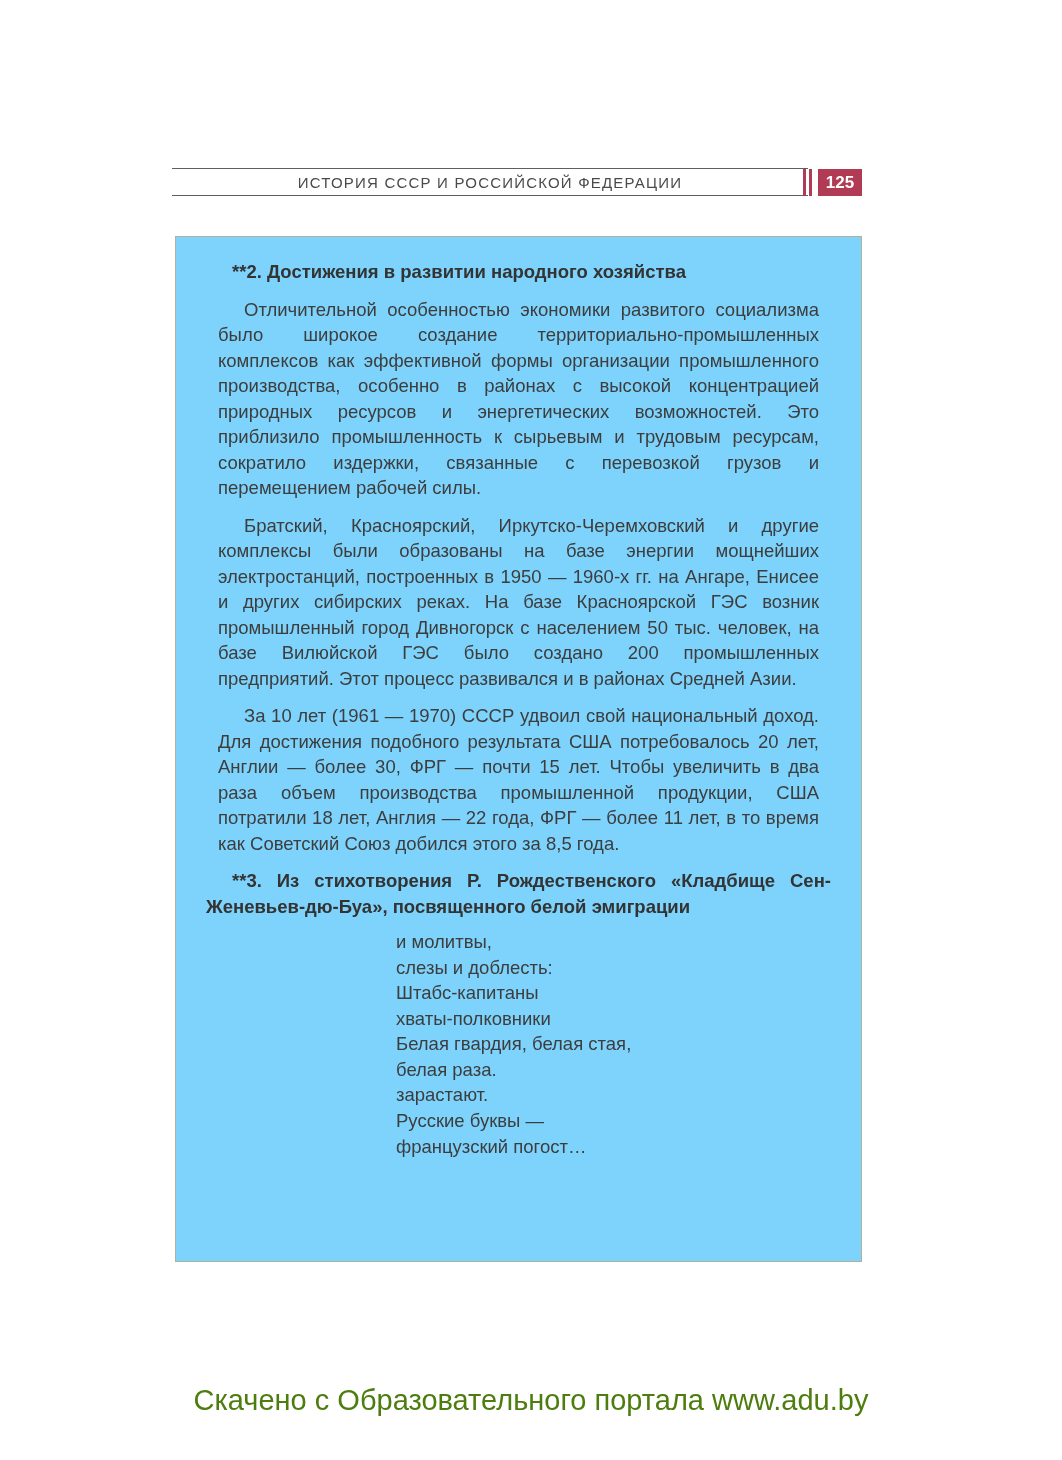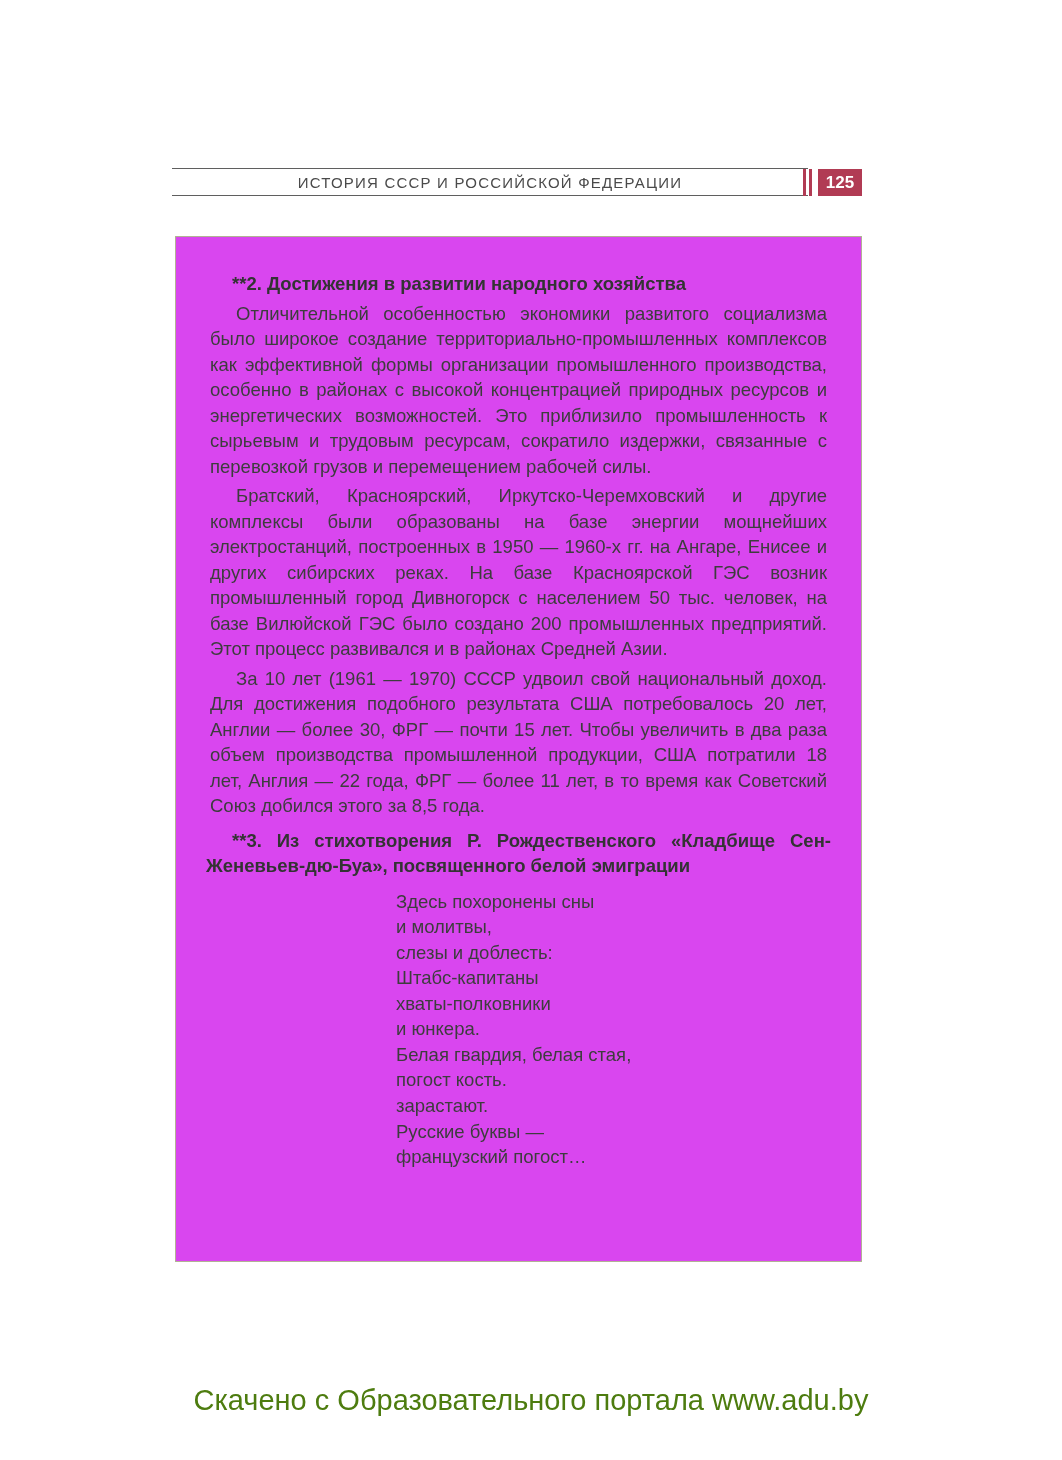--- a/index.html
+++ b/index.html
@@ -68,41 +68,41 @@
   }
 
   
   .content-box {
     position: absolute;
     left: 175px;
     top: 236px;
     width: 687px;
     min-height: 1026px;
     box-sizing: border-box;
-    background: #d946ef;
+    background: #7dd3fc;
     border: 1px solid #b2b294;
-    padding: 28px 30px 20px 30px;
+    padding: 16px 30px 20px 30px;
     color: #3d3d3d;
     font-size: 18.5px;
     line-height: 1.38;
   }
   .box-heading {
     font-size: 18.5px;
     font-weight: bold;
     color: #333333;
     margin: 6px 0 4px 0;
     text-indent: 26px;
     text-align: justify;
   }
   .box-heading.second {
     margin-top: 9px;
     margin-bottom: 10px;
   }
   .box-paragraph {
-    margin: 4px;
+    margin: 12px;
     text-align: justify;
     text-indent: 26px;
   }
   .poem {
     margin: 10px 0 0 190px;
   }
   .poem-line {
     white-space: nowrap;
   }
 
@@ -134,27 +134,25 @@
 </div>
 
 <div class="content-box">
   <h2 class="box-heading">**2. Достижения в развитии народного хозяйства</h2>
   <p class="box-paragraph">Отличительной особенностью экономики развитого социализма было широкое создание территориально-промышленных комплексов как эффективной формы организации промышленного производства, особенно в районах с высокой концентрацией природных ресурсов и энергетических возможностей. Это приблизило промышленность к сырьевым и трудовым ресурсам, сократило издержки, связанные с перевозкой грузов и перемещением рабочей силы.</p>
   <p class="box-paragraph">Братский, Красноярский, Иркутско-Черемховский и другие комплексы были образованы на базе энергии мощнейших электростанций, построенных в 1950 — 1960-х гг. на Ангаре, Енисее и других сибирских реках. На базе Красноярской ГЭС возник промышленный город Дивногорск с населением 50 тыс. человек, на базе Вилюйской ГЭС было создано 200 промышленных предприятий. Этот процесс развивался и в районах Средней Азии.</p>
   <p class="box-paragraph">За 10 лет (1961 — 1970) СССР удвоил свой национальный доход. Для достижения подобного результата США потребовалось 20 лет, Англии — более 30, ФРГ — почти 15 лет. Чтобы увеличить в два раза объем производства промышленной продукции, США потратили 18 лет, Англия — 22 года, ФРГ — более 11 лет, в то время как Советский Союз добился этого за 8,5 года.</p>
 
   <h2 class="box-heading second">**3. Из стихотворения Р. Рождественского «Кладбище Сен-Женевьев-дю-Буа», посвященного белой эмиграции</h2>
   <div class="poem">
-    <div class="poem-line">Здесь похоронены сны</div>
     <div class="poem-line">и молитвы,</div>
     <div class="poem-line">слезы и доблесть:</div>
     <div class="poem-line">Штабс-капитаны</div>
     <div class="poem-line">хваты-полковники</div>
-    <div class="poem-line">и юнкера.</div>
     <div class="poem-line">Белая гвардия, белая стая,</div>
-    <div class="poem-line">погост кость.</div>
+    <div class="poem-line">белая раза.</div>
     <div class="poem-line">зарастают.</div>
     <div class="poem-line">Русские буквы —</div>
     <div class="poem-line">французский погост…</div>
   </div>
 </div>
 
 <div class="footer-note">Скачено с Образовательного портала www.adu.by</div>
 
 </body></html>

